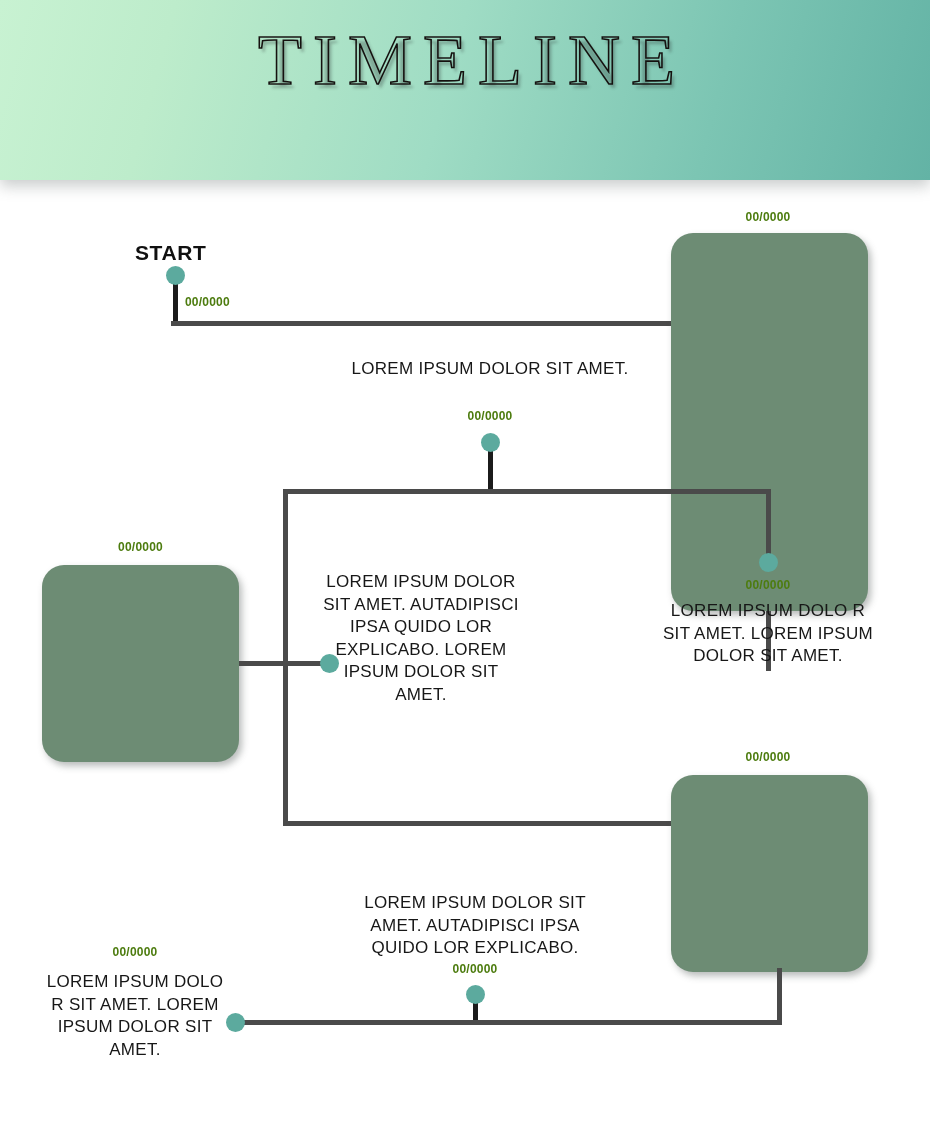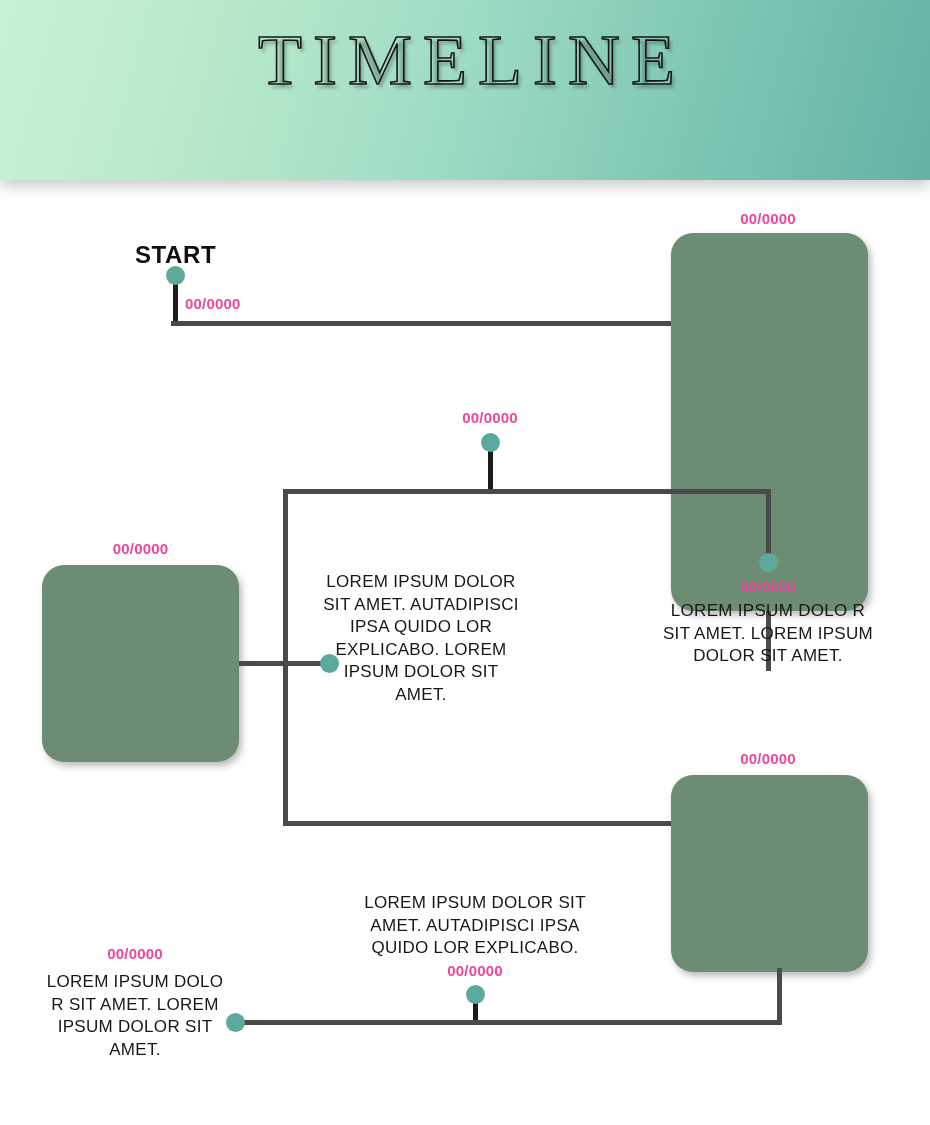--- a/index.html
+++ b/index.html
@@ -87,29 +87,29 @@
     width: 19px;
     height: 19px;
     border-radius: 50%;
     background: #5caa9e;
     z-index: 3;
   }
 
   
   .date {
     position: absolute;
-    font-size: 15px;
+    font-size: 12px;
     font-weight: bold;
-    color: #ec4899;
+    color: #4d7c0f;
     letter-spacing: 0.2px;
     white-space: nowrap;
   }
   .start-label {
     position: absolute;
-    font-size: 24px;
+    font-size: 21px;
     font-weight: bold;
     letter-spacing: 0.6px;
     color: #101010;
     white-space: nowrap;
   }
   .body-text {
     position: absolute;
     font-size: 17px;
     line-height: 22.5px;
     color: #171717;
@@ -139,20 +139,21 @@
     <div class="date" style="left:185px; top:115px;">00/0000</div>
 
     <div class="hline" style="left:171px; top:141px; width:505px;"></div>
 
     <div class="date t-center" style="left:668px; top:30px; width:200px;">00/0000</div>
 
     <div class="node-box" style="left:671px; top:53px; width:197px; height:378px;"></div>
 
     <div class="vline" style="left:766px; top:431px; height:60px;"></div>
 
+    <div class="body-text" style="left:345px; top:178px; width:290px;">LOREM IPSUM DOLOR SIT AMET.</div>
 
     <div class="date t-center" style="left:390px; top:229px; width:200px;">00/0000</div>
 
     <div class="dot" style="left:481px; top:253px;"></div>
 
     <div class="vline line-dark" style="left:488px; top:261px; height:50px;"></div>
 
     <div class="hline" style="left:283px; top:309px; width:488px;"></div>
 
     <div class="vline" style="left:283px; top:309px; height:337px;"></div>

